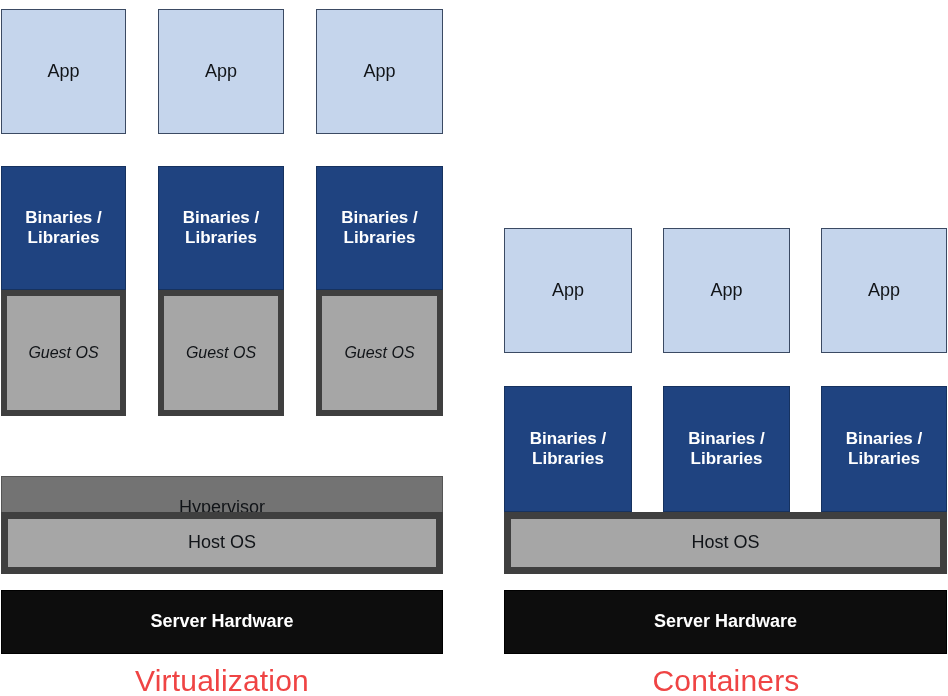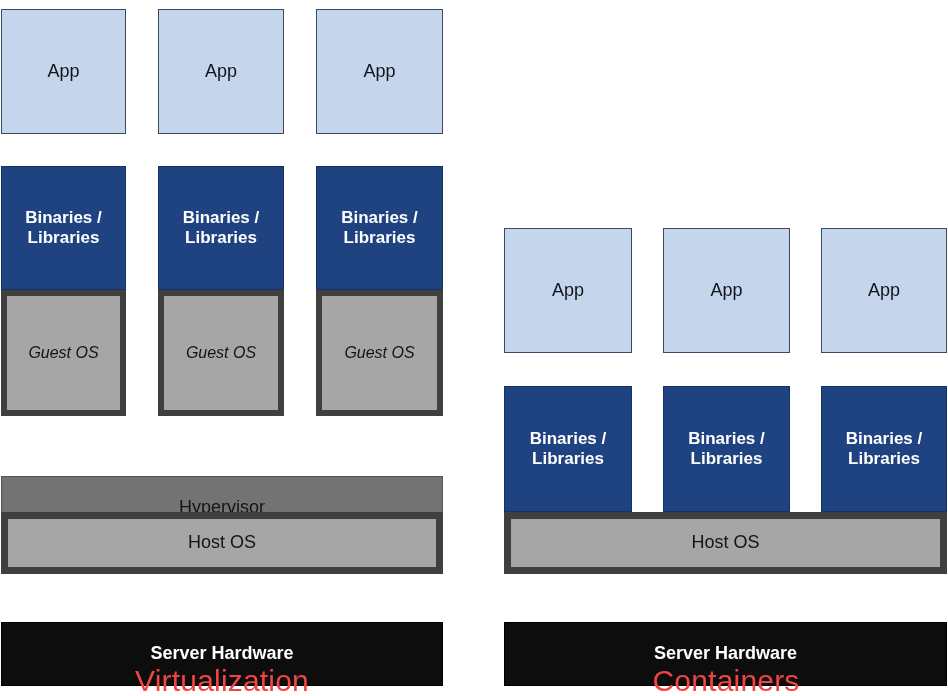--- a/index.html
+++ b/index.html
@@ -72,21 +72,20 @@
     color: #111418;
     font-size: 18px;
     font-weight: 400;
   }
   .box.hardware {
     background: #0d0d0d;
     border: 1px solid #000000;
     color: #ffffff;
     font-size: 18px;
     font-weight: 700;
-    margin-top: 32px;
   }
 
   .caption {
     position: absolute;
     text-align: center;
     color: #ef4444;
     font-size: 30px;
     font-weight: 400;
     letter-spacing: 0.2px;
     white-space: nowrap;

